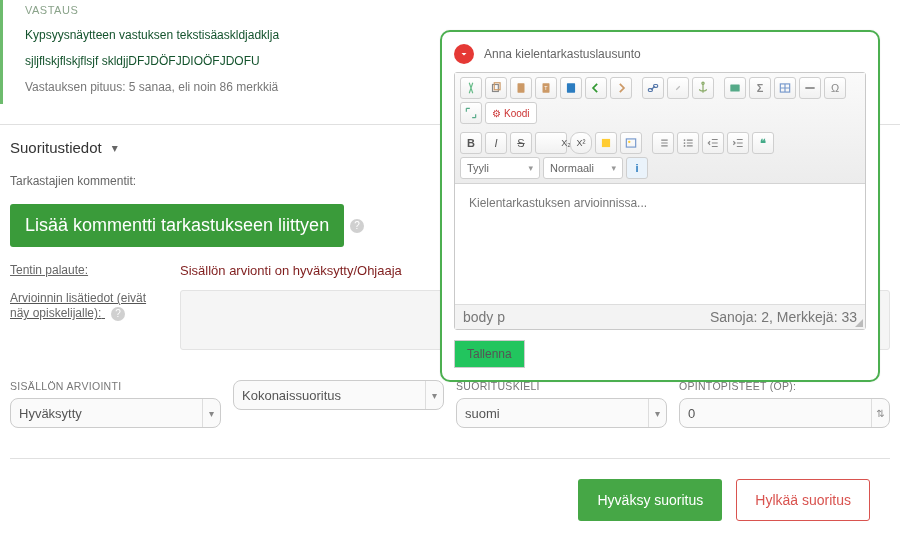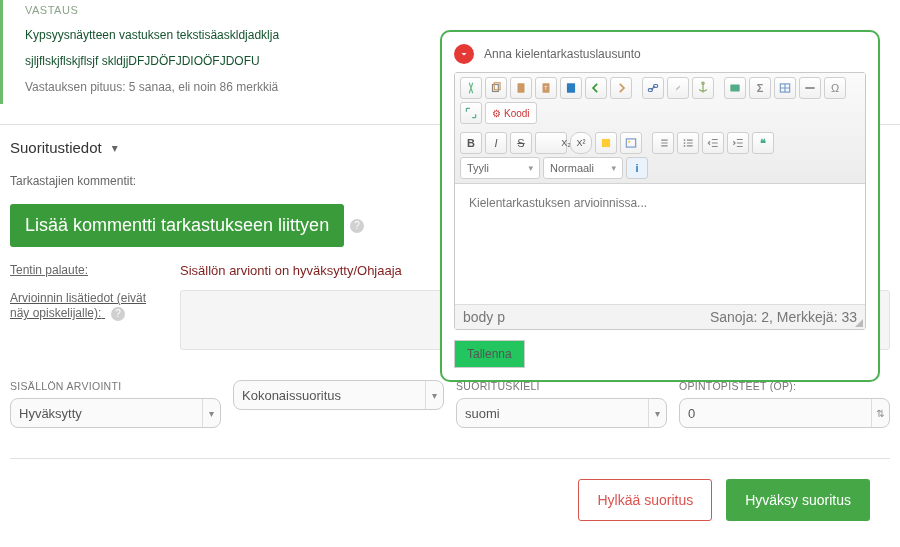--- a/index.html
+++ b/index.html
@@ -211,25 +211,25 @@
     <div class="sel">
       <span>0</span>
       <span class="sel-knob">⇅</span>
     </div>
   </div>
 </div>
 
 <hr class="sep" style="margin:0 10px 0;">
 
 <div class="actions">
+  <button class="btn btn-green2">
+    <span>Hyväksy suoritus</span>
+  </button>
   <button class="btn btn-red-out">
     <span>Hylkää suoritus</span>
-  </button>
-  <button class="btn btn-green2">
-    <span>Hyväksy suoritus</span>
   </button>
 </div>
 
 <div class="panel">
   <div class="panel-head">
     <span class="badge-red">
       <svg viewBox="0 0 24 24">
           <path fill="#fff" d="M7 10l5 5 5-5z"></path>
         </svg>
     </span>

